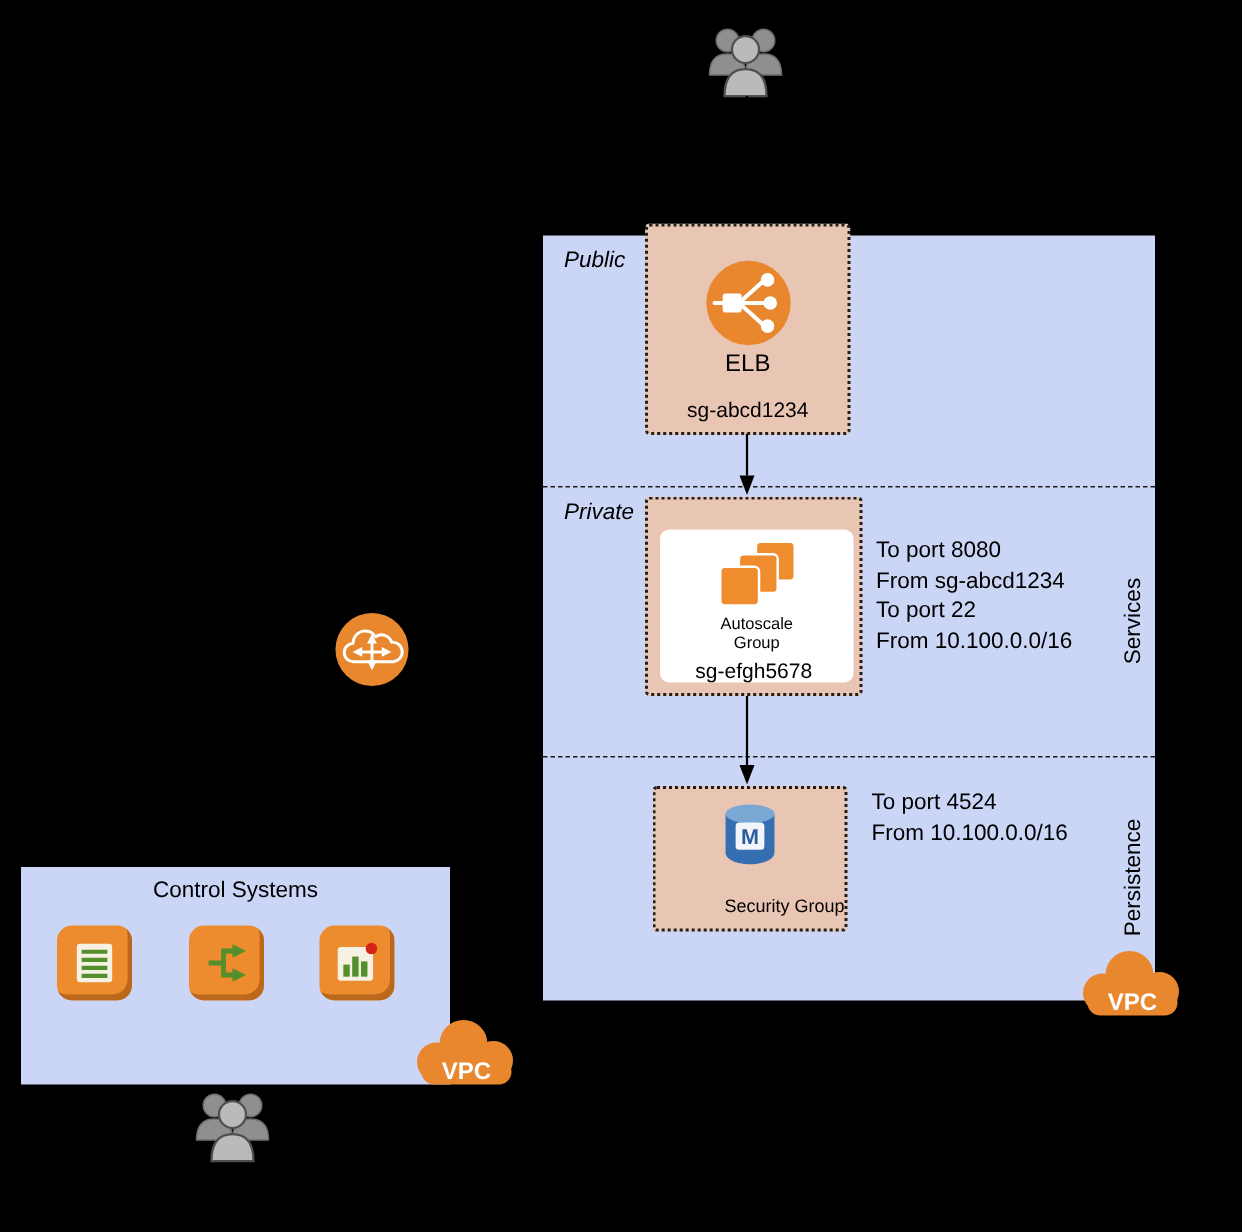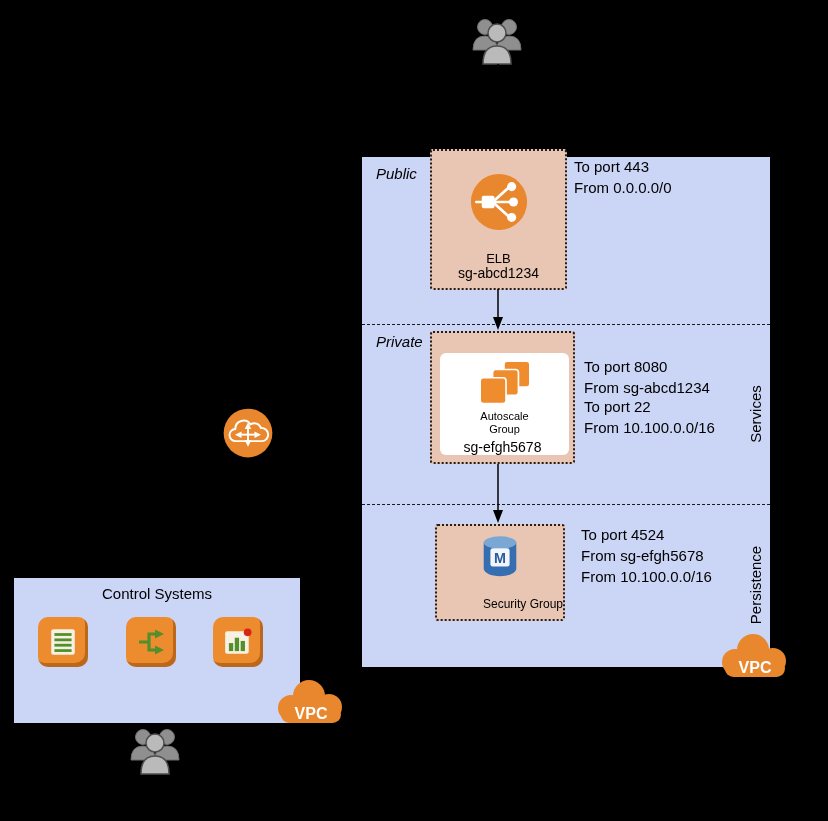--- a/index.html
+++ b/index.html
@@ -23,21 +23,21 @@
   .white-card { position:absolute; left:8px; top:20px; width:129px; height:102px; background:#fff;
                 border-radius:6px; display:flex; flex-direction:column; align-items:center; }
   .as-label { font-size:11px; line-height:13px; text-align:center; width:70px; margin-top:2px; }
 
   .ctl-box { position:absolute; background:#cbd5f5; }
   .ctl-title { position:absolute; top:7px; left:0; right:0; text-align:center; font-size:15px; }
   .ctl-tile { position:absolute; width:50px; height:50px; background:#ed8b2f; border-radius:10px;
               box-shadow: inset -3px -4px 0 rgba(140,70,10,.5); display:flex; align-items:center;
               justify-content:center; }
   .elb-wrap { position:absolute; left:0; right:0; top:22px; display:flex; flex-direction:column; align-items:center; }
-  .elb-name { font-size:13px; margin-top:20px; }
+  .elb-name { font-size:16px; margin-top:3px; }
   .db-wrap { position:absolute; left:0; right:0; top:7px; display:flex; justify-content:center; }
   .db-name { position:absolute; bottom:8px; left:16px; right:0; text-align:right; font-size:12px; }
 </style>
 </head>
 <body>
 
 <div class="stage">
 
   <svg class="abs" style="left:468px; top:14px;" width="58" height="54" viewBox="0 0 58 54">
     <g fill="#8f8f8f" stroke="#6f6f6f" stroke-width="1">
@@ -79,24 +79,20 @@
         <rect x="13" y="25" width="14" height="14" rx="2" fill="#fff"></rect>
         <circle cx="46" cy="15" r="5" fill="#fff"></circle>
         <circle cx="48" cy="32" r="5" fill="#fff"></circle>
         <circle cx="46" cy="49" r="5" fill="#fff"></circle>
       </svg>
       <div class="elb-name">ELB</div>
     </div>
     <div class="sg-name">sg-abcd1234</div>
   </div>
 
-  <div class="rules" style="left:574px; top:156px;">
-    <div>To port 443</div>
-    <div>From 0.0.0.0/0</div>
-  </div>
 
   <svg class="abs" style="left:491px; top:289px;" width="14" height="41" viewBox="0 0 14 41">
     <line x1="7" y1="0" x2="7" y2="28" stroke="#000" stroke-width="1.5"></line>
     <polygon points="7,41 2,28 12,28" fill="#000"></polygon>
   </svg>
 
   <div class="sg-box" style="left:430px; top:331px; width:145px; height:133px;">
     <div class="white-card">
       <svg style="margin-top:7px;" width="60" height="48" viewBox="0 0 58 46">
         <g stroke="#fff" stroke-width="1.6">
@@ -131,21 +127,20 @@
         <ellipse cx="24" cy="9" rx="17" ry="6.5" fill="#7aa7d4"></ellipse>
         <rect x="14" y="15" width="20" height="19" rx="2.5" fill="#f2f5f9"></rect>
         <text x="24" y="30" text-anchor="middle" font-size="15" font-weight="bold" fill="#2a5d9e">M</text>
       </svg>
     </div>
     <div class="db-name">Security Group</div>
   </div>
 
   <div class="rules" style="left:581px; top:524px;">
     <div>To port 4524</div>
-    <div>From sg-efgh5678</div>
     <div>From 10.100.0.0/16</div>
   </div>
 
   <svg class="abs" style="left:712px; top:628px;" width="84" height="54" viewBox="0 0 84 54">
     <g fill="#e8872d">
       <circle cx="23" cy="34" r="13"></circle>
       <circle cx="41" cy="22" r="16"></circle>
       <circle cx="61" cy="33" r="13"></circle>
       <rect x="13" y="32" width="60" height="17" rx="8.5"></rect>
     </g>

